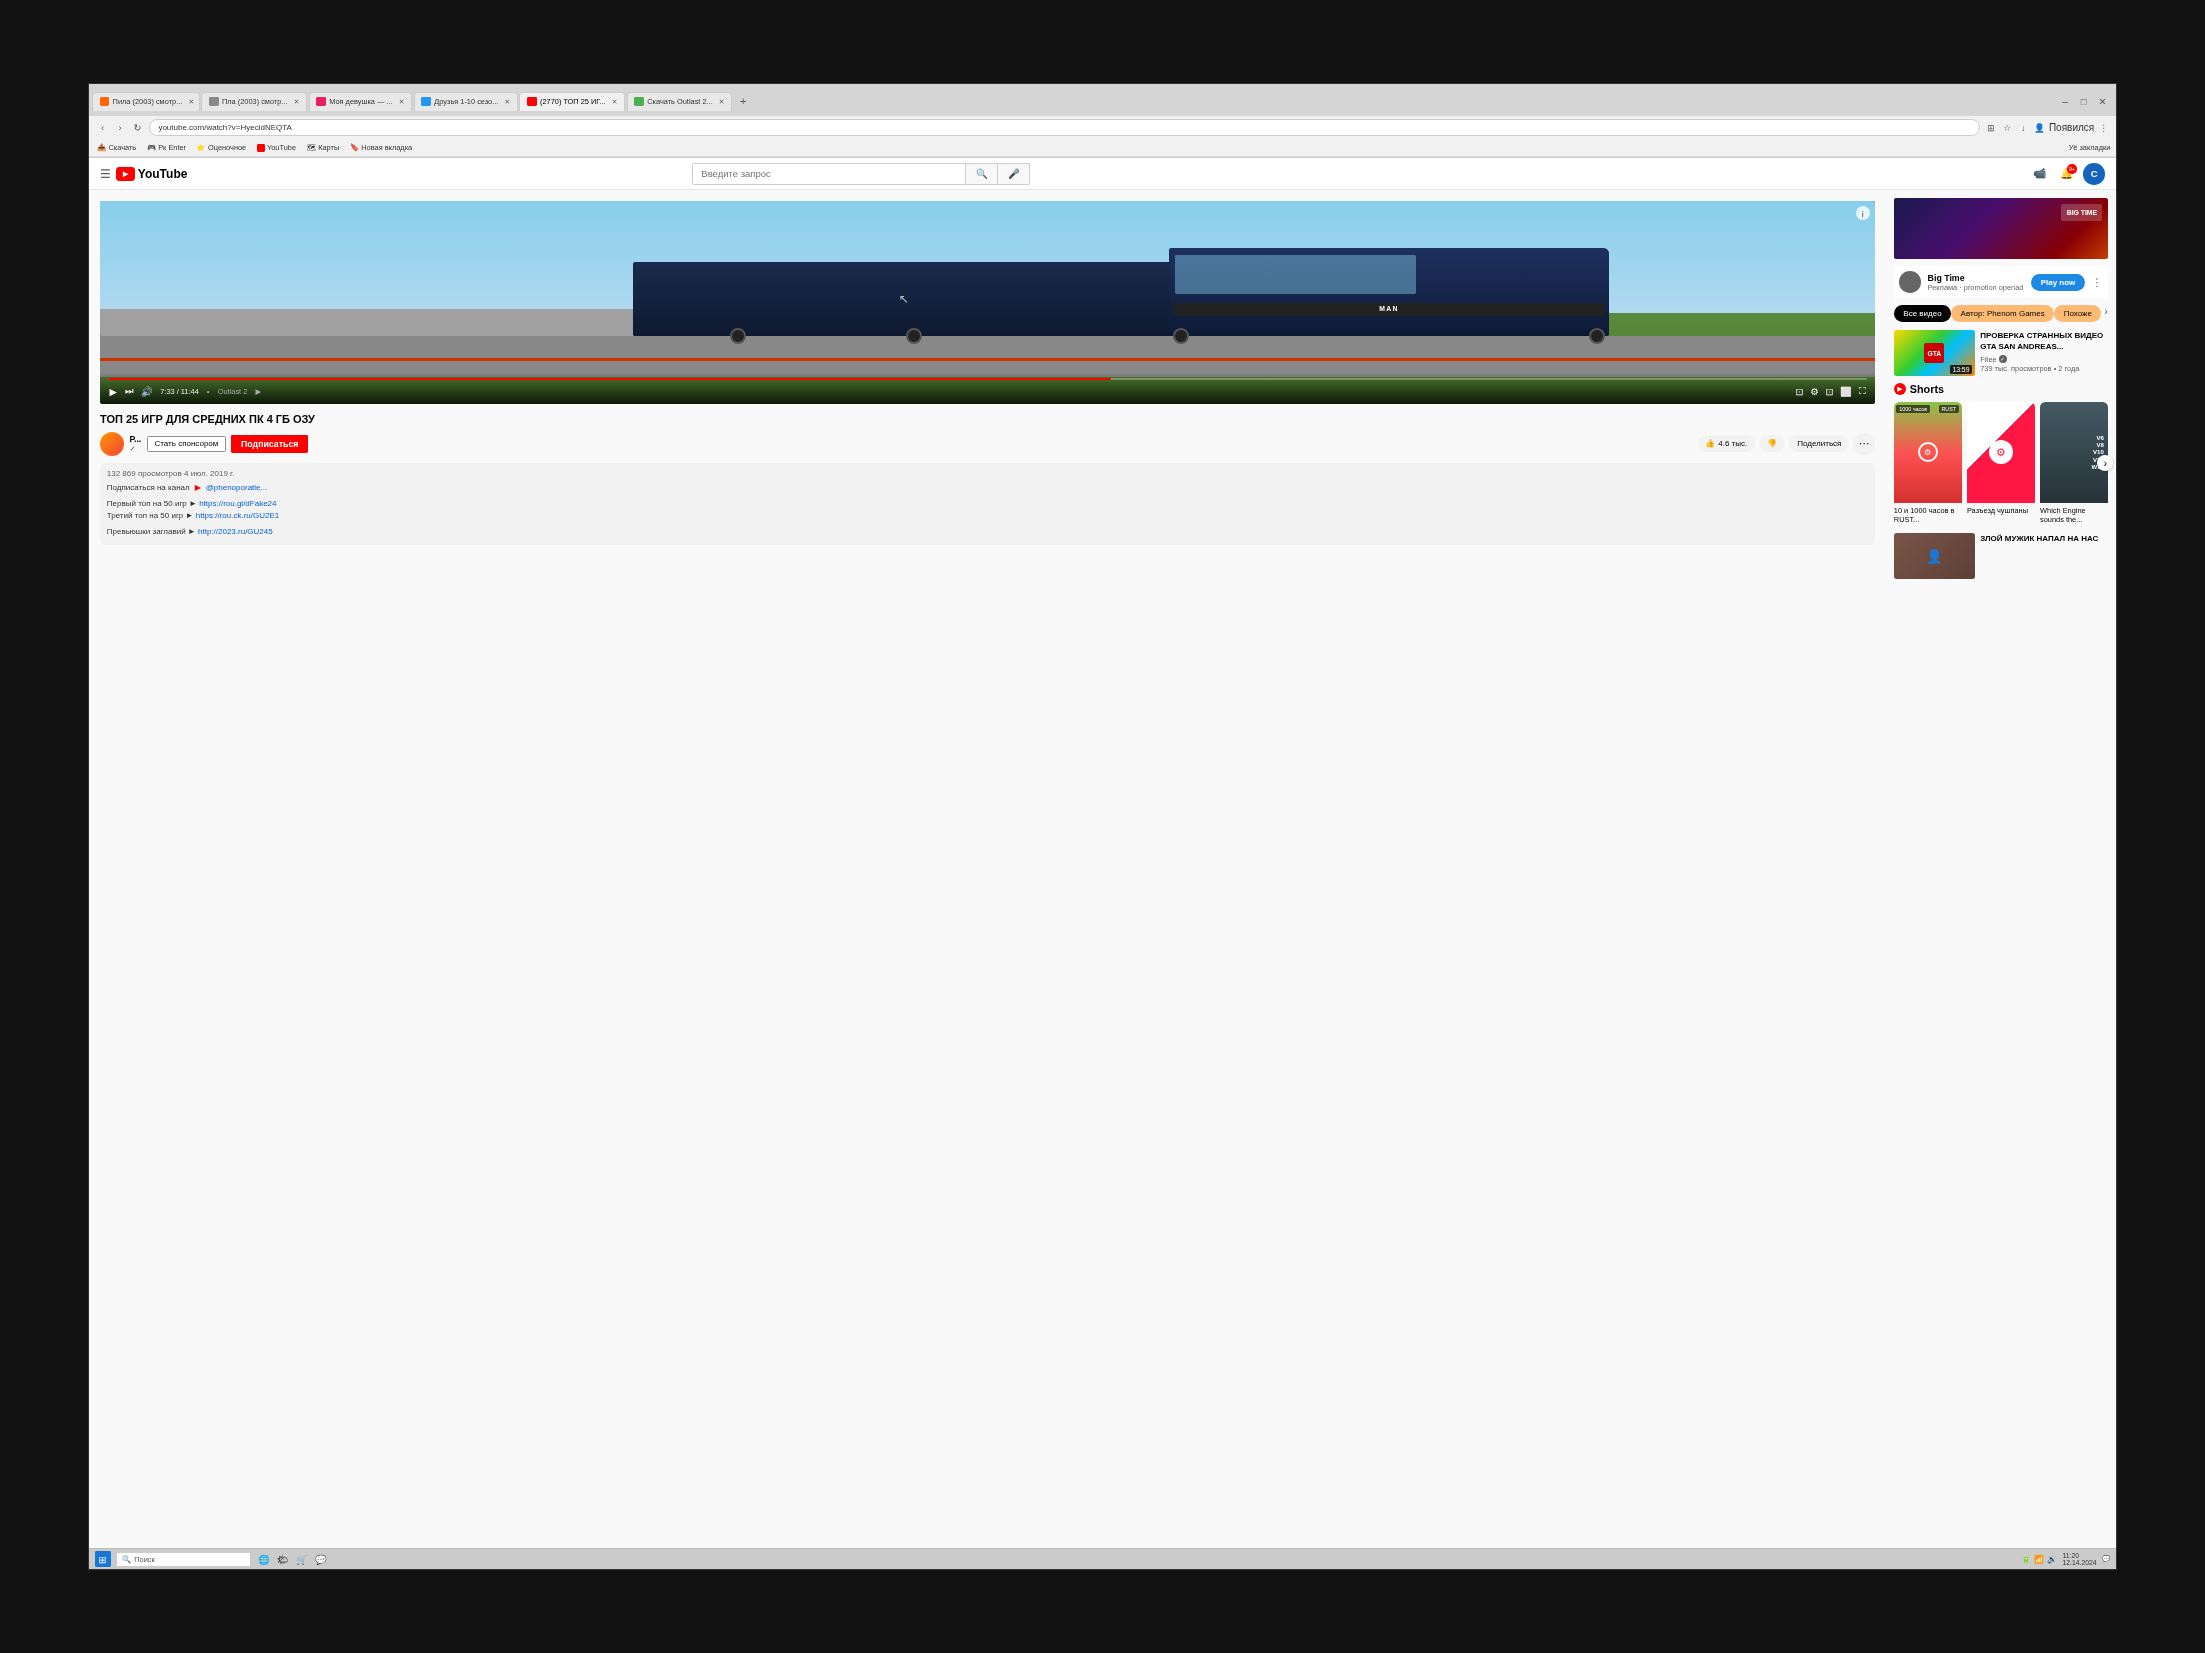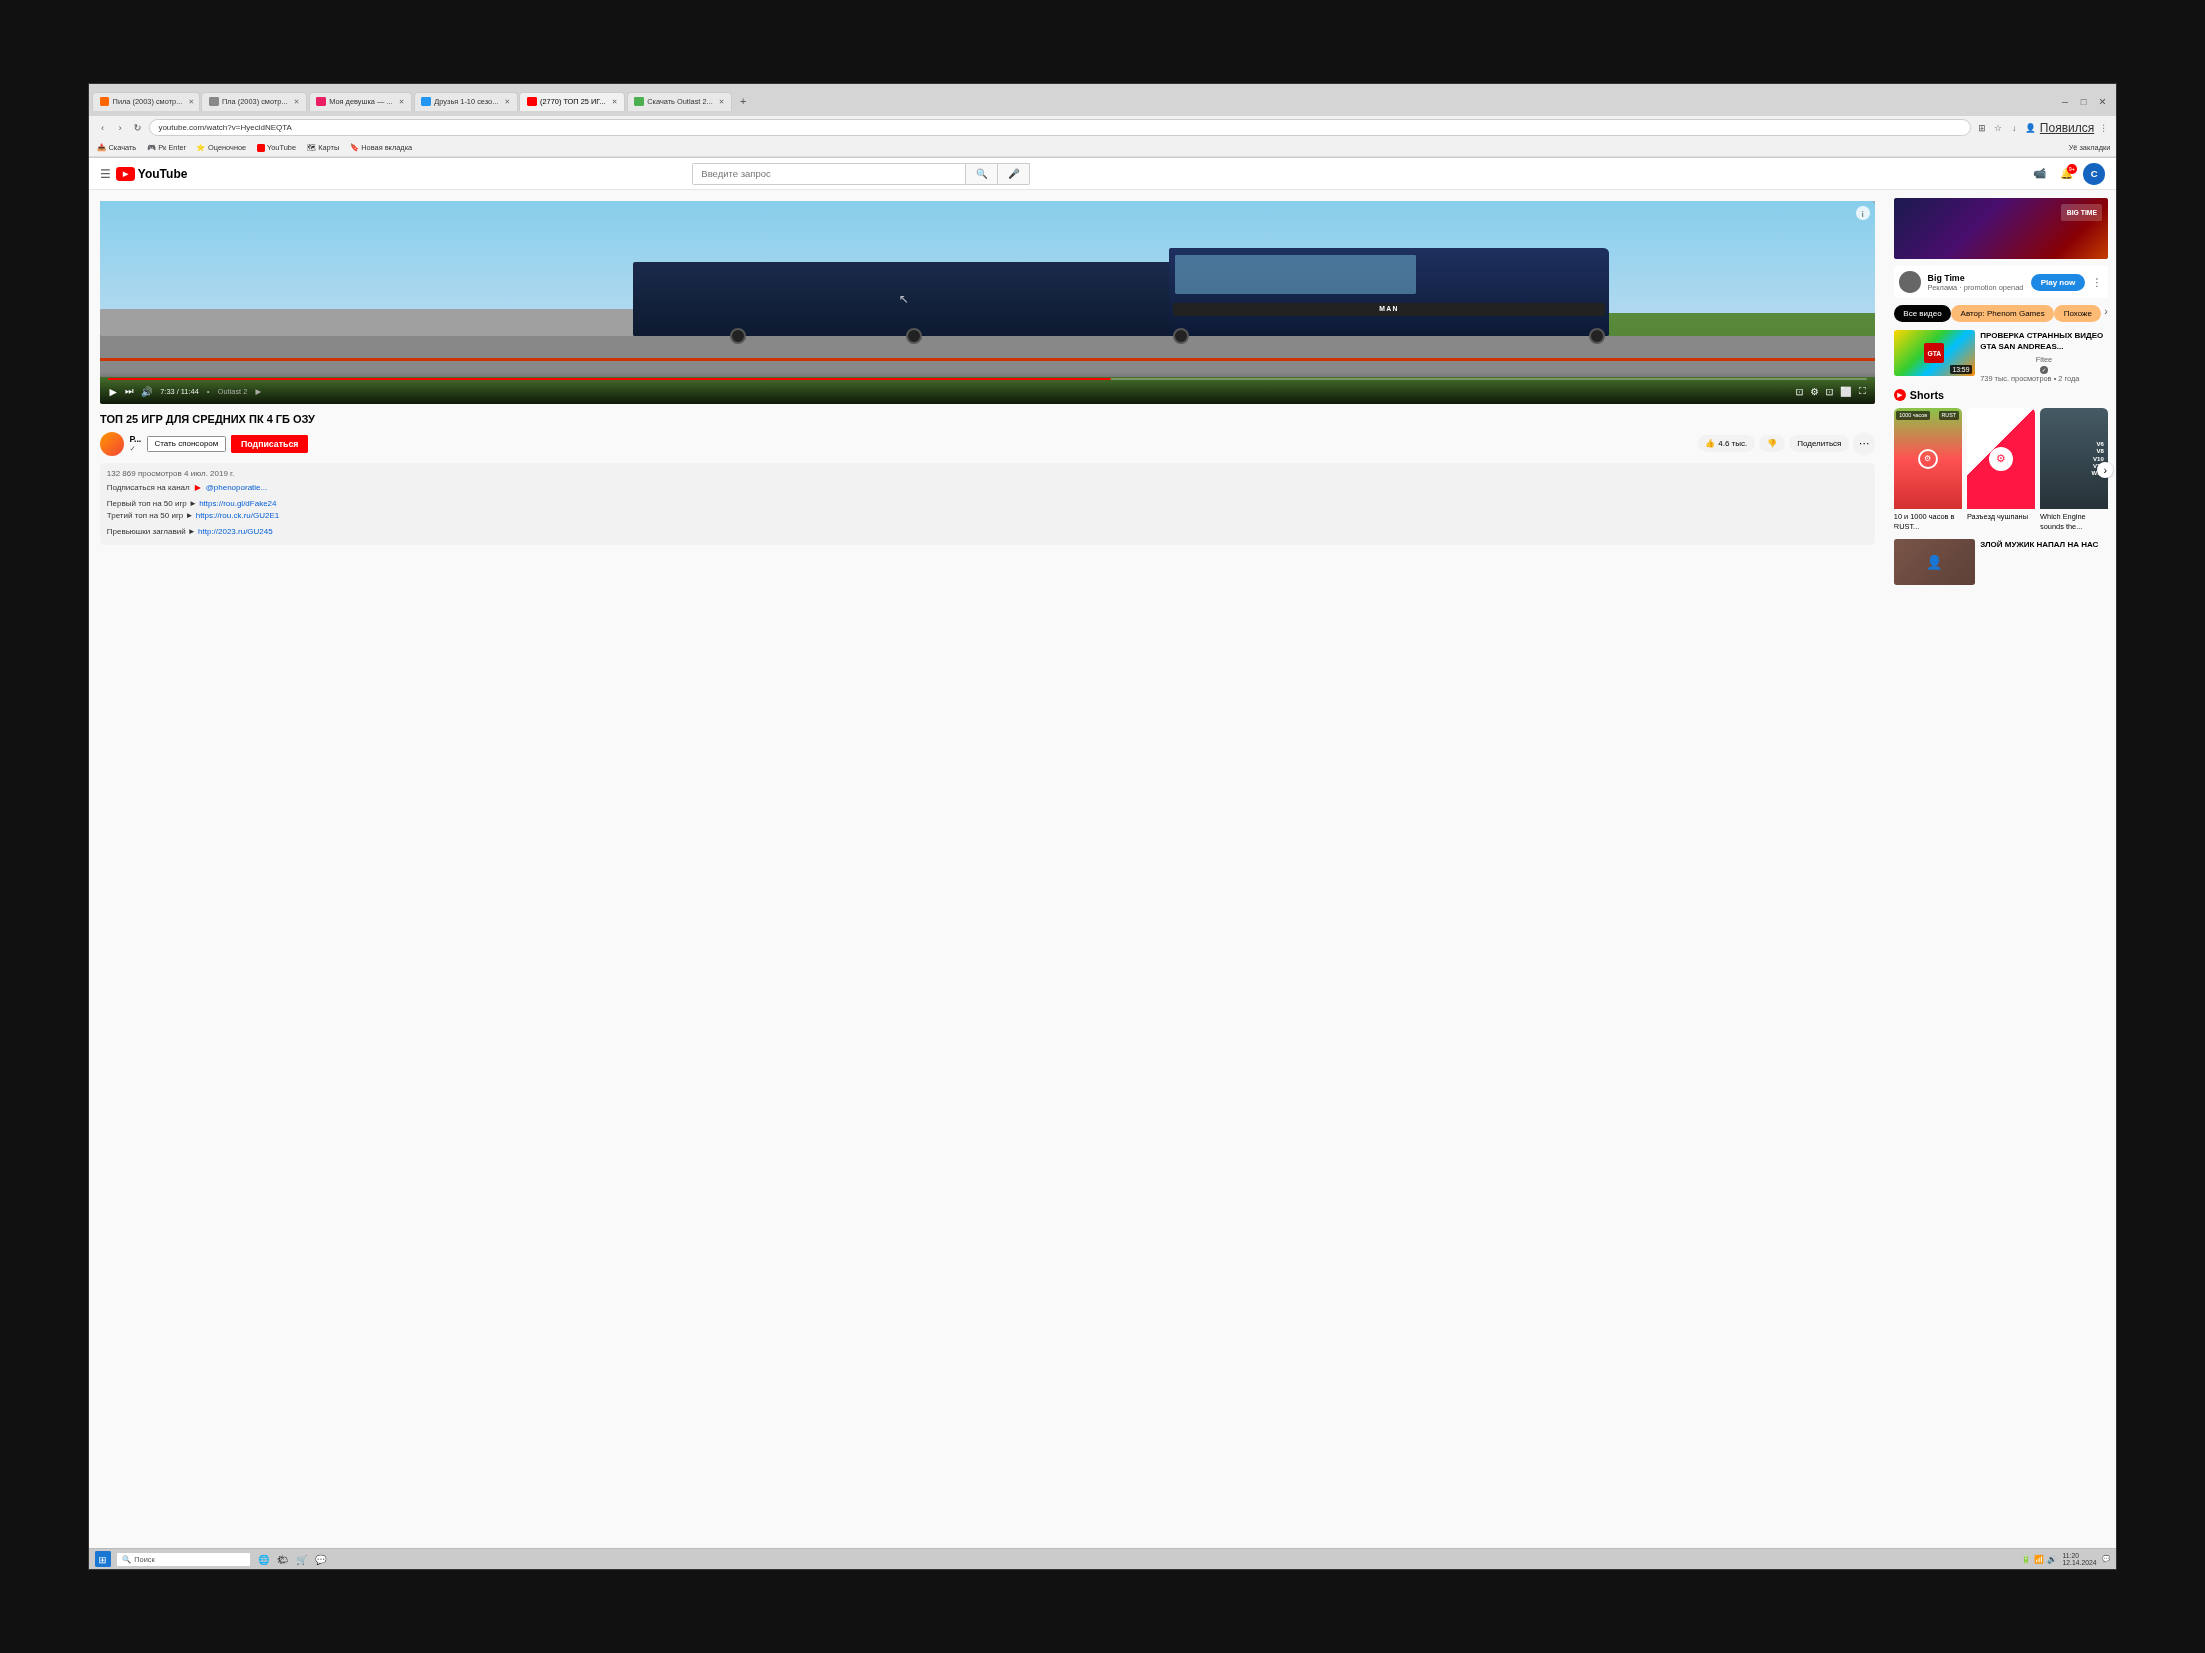--- a/index.html
+++ b/index.html
@@ -665,21 +665,20 @@
       line-height: 1.4;
       margin-bottom: 2px;
     }
 
     .related-channel {
       font-size: 7.4px;
       color: #606060;
       display: flex;
       align-items: center;
       gap: 2px;
-      flex-direction: column;
     }
 
     .verified-badge {
       width: 8px;
       height: 8px;
       background: #606060;
       border-radius: 50%;
       display: inline-flex;
       align-items: center;
       justify-content: center;
@@ -910,21 +909,21 @@
           <button class="nav-btn">↻</button>
         </div>
         <div class="address-bar">
           <span>youtube.com/watch?v=HyecidNEQTA</span>
         </div>
         <div class="browser-actions">
           <div class="browser-action-icon">⊞</div>
           <div class="browser-action-icon">☆</div>
           <div class="browser-action-icon">↓</div>
           <div class="browser-action-icon">👤</div>
-          <div style="font-size:12px;color:#333;text-decoration:underline;">Появился</div>
+          <div style="font-size:10px;color:#333;">Появился</div>
           <div class="browser-action-icon">⋮</div>
         </div>
       </div>
 
       <div class="bookmarks-bar">
         <div class="bookmark-item">
           <span>📥</span>
           <span>Скачать</span>
         </div>
         <div class="bookmark-item">

